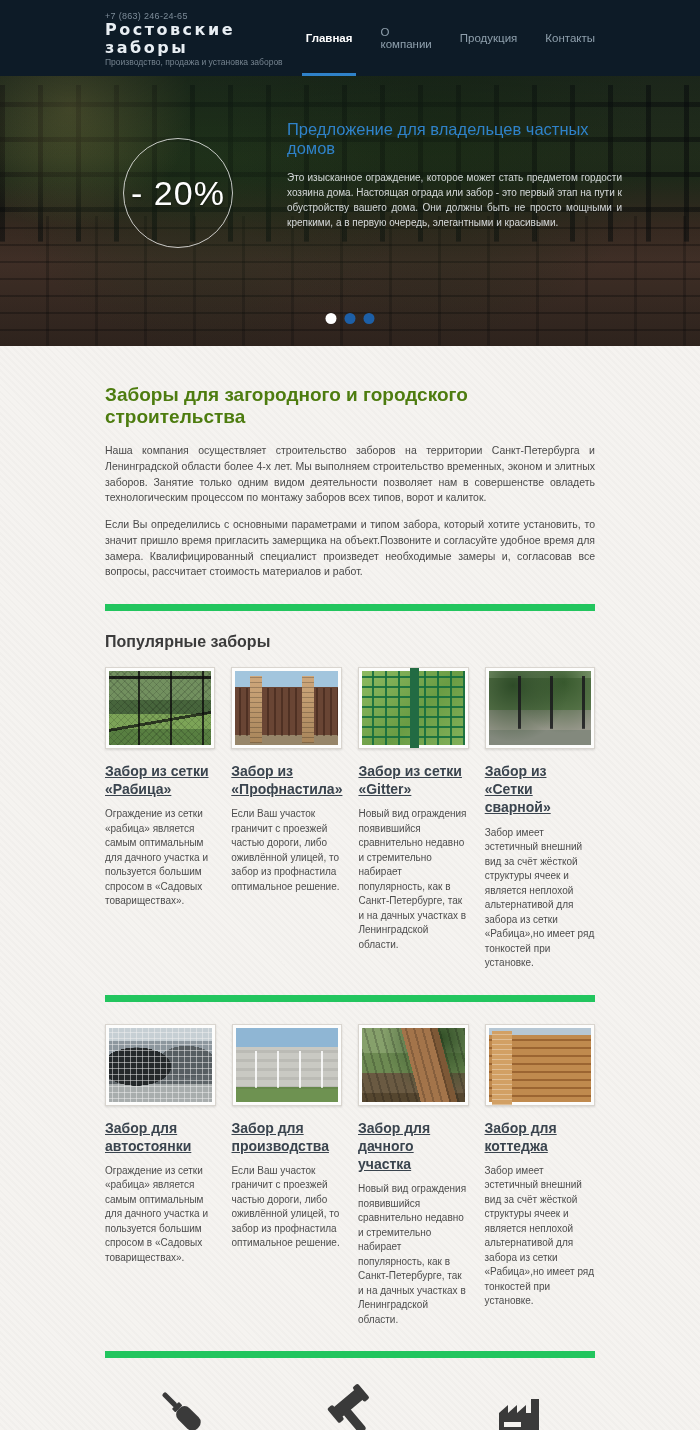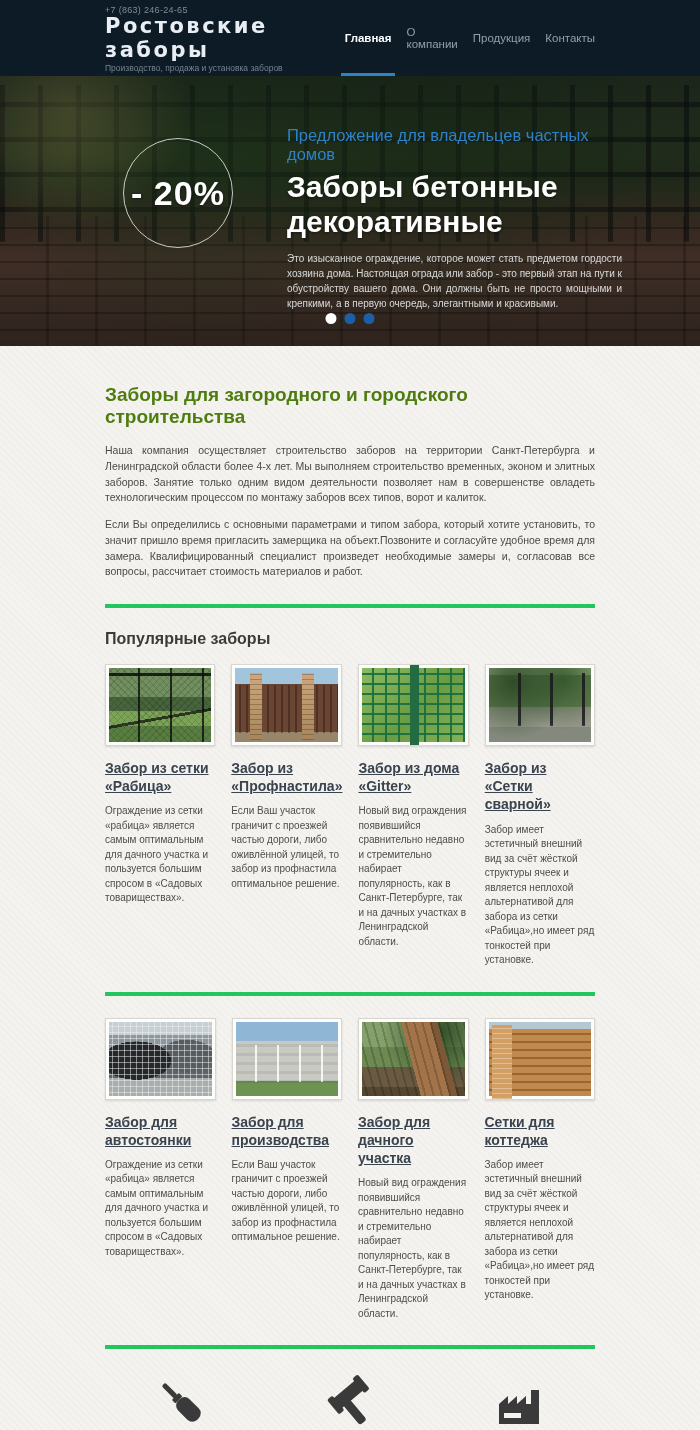--- a/index.html
+++ b/index.html
@@ -11,23 +11,23 @@
       #f5f3f0;
     color:#4a4a4a;
   }
   .container { width:490px; margin:0 auto; }
 
   
   .header { height:76px; background:#0d1b27; }
   .header .container { height:100%; display:flex; align-items:center; }
   .brand { padding-top:2px; }
   .brand-phone { font-size:9px; color:#7d8c99; letter-spacing:.3px; }
-  .brand-logo { font-size:21px; font-weight:bold; color:#e8eef3; letter-spacing:2.5px; line-height:1.1; cursor:pointer; font-family:"DejaVu Sans", sans-serif; }
+  .brand-logo { font-size:16px; font-weight:bold; color:#e8eef3; letter-spacing:2.5px; line-height:1.1; cursor:pointer; font-family:"DejaVu Sans", sans-serif; }
   .brand-tagline { font-size:8.5px; color:#75838f; margin-top:1px; }
-  .nav { margin-left:auto; display:flex; gap:15px; align-items:center; height:100%; }
+  .nav { margin-left:auto; display:flex; gap:28px; align-items:center; height:100%; }
   .nav-item { position:relative; font-size:11.5px; color:#8fa0ad; cursor:pointer; height:100%; display:flex; align-items:center; }
   .nav-item.active { color:#ffffff; font-weight:bold; }
   .nav-item.active::after { content:""; position:absolute; left:-4px; right:-4px; bottom:0; height:3px; background:#2f82c9; }
 
   
   .hero {
     position:relative; height:270px; overflow:hidden;
     background-image:
       radial-gradient(circle at 10% 12%, rgba(190,170,90,.30), transparent 18%),
       radial-gradient(circle at 30% 25%, rgba(30,55,25,.55), transparent 40%),
@@ -39,37 +39,37 @@
       linear-gradient(180deg, #27341f 0%, #202b1a 38%, #3c2d22 56%, #4a352a 68%, #3b2b21 100%);
     background-size:auto,auto,auto, 100% 58%, 100% 58%, 100% 48%, 100% 48%, auto;
     background-position:0 0,0 0,0 0, 0 8%, 0 8%, 0 100%, 0 100%, 0 0;
     background-repeat:no-repeat;
   }
   .hero-shade { position:absolute; inset:0; background:linear-gradient(180deg, rgba(6,12,18,.35), rgba(6,12,18,.05) 30%, rgba(6,12,18,.25)); }
   .discount-badge {
     position:absolute; left:123px; top:62px; width:110px; height:110px;
     border:1px solid rgba(255,255,255,.75); border-radius:50%;
     display:flex; align-items:center; justify-content:center;
-    color:#ffffff; font-size:34px; font-weight:bold; letter-spacing:1px;
+    color:#ffffff; font-size:34px; font-weight:normal; letter-spacing:1px;
     text-shadow:0 1px 3px rgba(0,0,0,.5);
   }
-  .hero-text { position:absolute; left:287px; top:50px; width:335px; }
+  .hero-text { position:absolute; left:287px; top:44px; width:335px; }
   .hero-kicker { font-size:16.5px; color:#2f82c9; margin-bottom:6px; }
   .hero-title { font-size:30px; font-weight:bold; color:#ffffff; line-height:1.15; text-shadow:0 1px 3px rgba(0,0,0,.45); }
   .hero-desc { margin-top:12px; font-size:10px; line-height:1.5; color:rgba(235,238,240,.88); text-align:justify; }
   .hero-dots { position:absolute; left:50%; transform:translateX(-50%); bottom:22px; display:flex; gap:8px; }
   .dot { width:11px; height:11px; border-radius:50%; background:#1d5fa6; cursor:pointer; }
   .dot.active { background:#ffffff; }
 
   
   .content { padding-top:38px; padding-bottom:34px; }
   .intro-title { font-size:19px; font-weight:bold; color:#4d7c0f; margin-bottom:15px; }
   .intro p { font-size:10.5px; line-height:1.5; text-align:justify; margin-bottom:11px; }
 
-  .section { border-top:4px solid #22c55e; margin-top:24px; padding-top:22px; }
+  .section { border-top:7px solid #22c55e; margin-top:24px; padding-top:22px; }
   .section-title { font-size:16px; font-weight:bold; color:#3b3b3b; margin-bottom:16px; }
 
   .cards { display:grid; grid-template-columns:repeat(4, 1fr); gap:16px; }
   .card-img {
     position:relative; height:82px; overflow:hidden; cursor:pointer;
     border:1px solid #d9d5cf; outline:3px solid #fdfdfc; outline-offset:-4px;
     box-shadow:0 1px 2px rgba(0,0,0,.12);
     background-repeat:no-repeat; background-size:cover;
   }
   .card-title { display:inline-block; margin-top:13px; font-size:14px; font-weight:bold; color:#3a444e; text-decoration:underline; cursor:pointer; line-height:1.3; }
@@ -147,21 +147,20 @@
       <div class="nav-item">Контакты</div>
     </div>
   </div>
 </div>
 
 <div class="hero">
   <div class="hero-shade"></div>
   <div class="discount-badge">- 20%</div>
   <div class="hero-text">
     <div class="hero-kicker">Предложение для владельцев частных домов</div>
-    <div class="hero-title">Заборы бетонные декоративные</div>
     <div class="hero-desc">Это изысканное ограждение, которое может стать предметом гордости хозяина дома. Настоящая ограда или забор - это первый этап на пути к обустройству вашего дома. Они должны быть не просто мощными и крепкими, а в первую очередь, элегантными и красивыми.</div>
   </div>
   <div class="hero-dots">
     <span class="dot active"></span>
     <span class="dot"></span>
     <span class="dot"></span>
   </div>
 </div>
 
 <div class="content container">
@@ -180,21 +179,21 @@
         <a class="card-title">Забор из сетки «Рабица»</a>
         <div class="card-text">Ограждение из сетки «рабица» является самым оптимальным для дачного участка и пользуется большим спросом в «Садовых товариществах».</div>
       </div>
       <div class="card">
         <div class="card-img img-profnastil"></div>
         <a class="card-title">Забор из «Профнастила»</a>
         <div class="card-text">Если Ваш участок граничит с проезжей частью дороги, либо оживлённой улицей, то забор из профнастила оптимальное решение.</div>
       </div>
       <div class="card">
         <div class="card-img img-gitter"></div>
-        <a class="card-title">Забор из дома «Gitter»</a>
+        <a class="card-title">Забор из сетки «Gitter»</a>
         <div class="card-text">Новый вид ограждения появившийся сравнительно недавно и стремительно набирает популярность, как в Санкт-Петербурге, так и на дачных участках в Ленинградской области.</div>
       </div>
       <div class="card">
         <div class="card-img img-svarnoy"></div>
         <a class="card-title">Забор из «Сетки сварной»</a>
         <div class="card-text">Забор имеет эстетичный внешний вид за счёт жёсткой структуры ячеек и является неплохой альтернативой для забора из сетки «Рабица»,но имеет ряд тонкостей при установке.</div>
       </div>
     </div>
   </div>
 
@@ -210,21 +209,21 @@
         <a class="card-title">Забор для производства</a>
         <div class="card-text">Если Ваш участок граничит с проезжей частью дороги, либо оживлённой улицей, то забор из профнастила оптимальное решение.</div>
       </div>
       <div class="card">
         <div class="card-img img-dacha"></div>
         <a class="card-title">Забор для дачного участка</a>
         <div class="card-text">Новый вид ограждения появившийся сравнительно недавно и стремительно набирает популярность, как в Санкт-Петербурге, так и на дачных участках в Ленинградской области.</div>
       </div>
       <div class="card">
         <div class="card-img img-cottage"></div>
-        <a class="card-title">Сетки для коттеджа</a>
+        <a class="card-title">Забор для коттеджа</a>
         <div class="card-text">Забор имеет эстетичный внешний вид за счёт жёсткой структуры ячеек и является неплохой альтернативой для забора из сетки «Рабица»,но имеет ряд тонкостей при установке.</div>
       </div>
     </div>
   </div>
 
   <div class="section">
     <div class="services-grid">
       <div class="service">
         <div class="service-icon">
           <svg width="56" height="56" viewBox="0 0 56 56">

